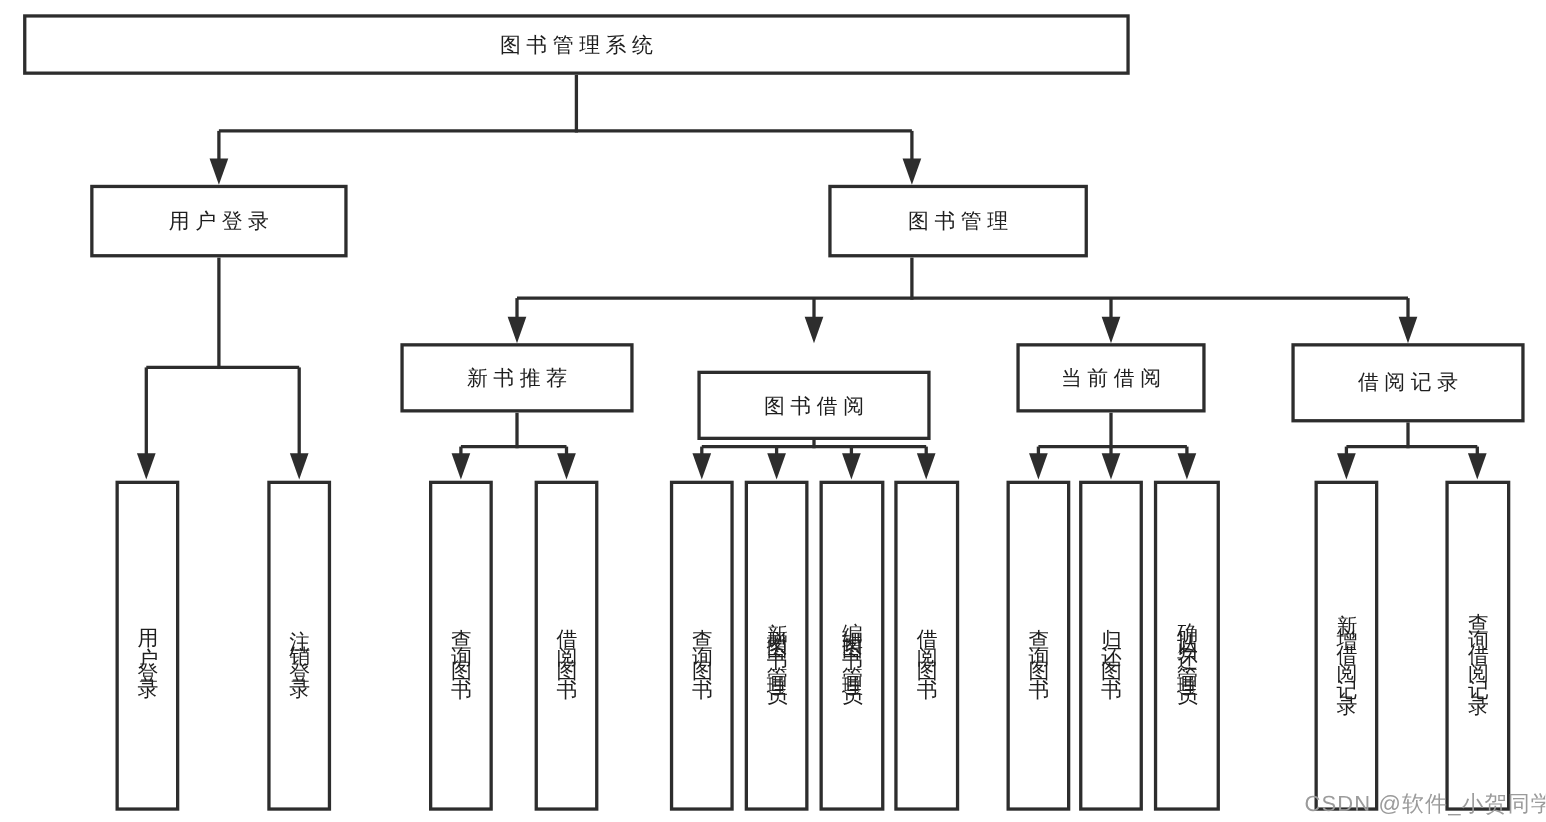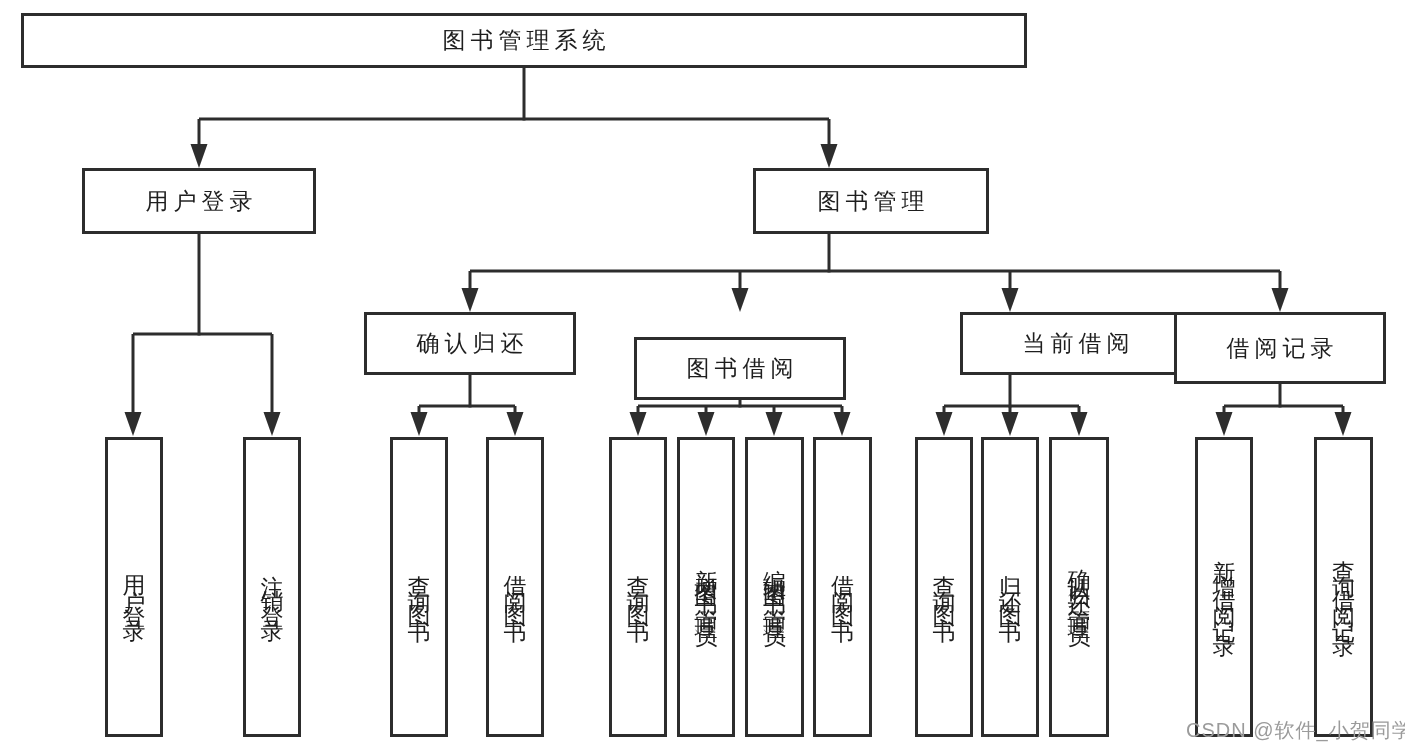--- a/index.html
+++ b/index.html
@@ -27,21 +27,21 @@
   .connectors polygon { fill: var(--line); }
   .box {
     position: absolute;
     box-sizing: border-box;
     border: 3px solid var(--line);
     background: #ffffff;
     color: var(--text);
     display: flex;
     align-items: center;
     justify-content: center;
-    font-size: 23px;
+    font-size: 19px;
     z-index: 2;
   }
   .h { letter-spacing: 5px; padding-left: 5px; }
   .v {
     writing-mode: vertical-rl;
     text-orientation: mixed;
     letter-spacing: 15px;
     line-height: 1;
   }
   .v9 { letter-spacing: 8px; }
@@ -121,23 +121,23 @@
     <polygon points="1215.5,412 1232.5,412 1224,436"></polygon>
     <line x1="1343" y1="406" x2="1343" y2="416"></line>
     <polygon points="1334.5,412 1351.5,412 1343,436"></polygon>
   </svg>
 
   <div class="box h" style="left:21px; top:13px; width:1006px; height:55px;">图书管理系统</div>
 
   <div class="box h" style="left:82px; top:168px; width:234px; height:66px;">用户登录</div>
   <div class="box h" style="left:711px; top:168px; width:236px; height:66px;margin-left:42px;">图书管理</div>
 
-  <div class="box h" style="left:364px; top:312px; width:212px; height:63px;">确认归还</div>
+  <div class="box h" style="left:364px; top:312px; width:212px; height:63px;">新书推荐</div>
   <div class="box h" style="left:634px; top:312px; width:212px; height:63px;margin-top:25px;">图书借阅</div>
-  <div class="box h" style="left:960px; top:312px; width:232px; height:63px;">当前借阅</div>
+  <div class="box h" style="left:924px; top:312px; width:172px; height:63px;">当前借阅</div>
   <div class="box h" style="left:1174px; top:312px; width:212px; height:72px;">借阅记录</div>
 
   <div class="box v" style="left:105px; top:437px; width:58px; height:300px;">用户登录</div>
   <div class="box v" style="left:243px; top:437px; width:58px; height:300px;">注销登录</div>
 
   <div class="box v" style="left:390px; top:437px; width:58px; height:300px;">查询图书</div>
   <div class="box v" style="left:486px; top:437px; width:58px; height:300px;">借阅图书</div>
 
   <div class="box v" style="left:609px; top:437px; width:58px; height:300px;">查询图书</div>
   <div class="box v v9" style="left:677px; top:437px; width:58px; height:300px;">新增图书（管理员）</div>

